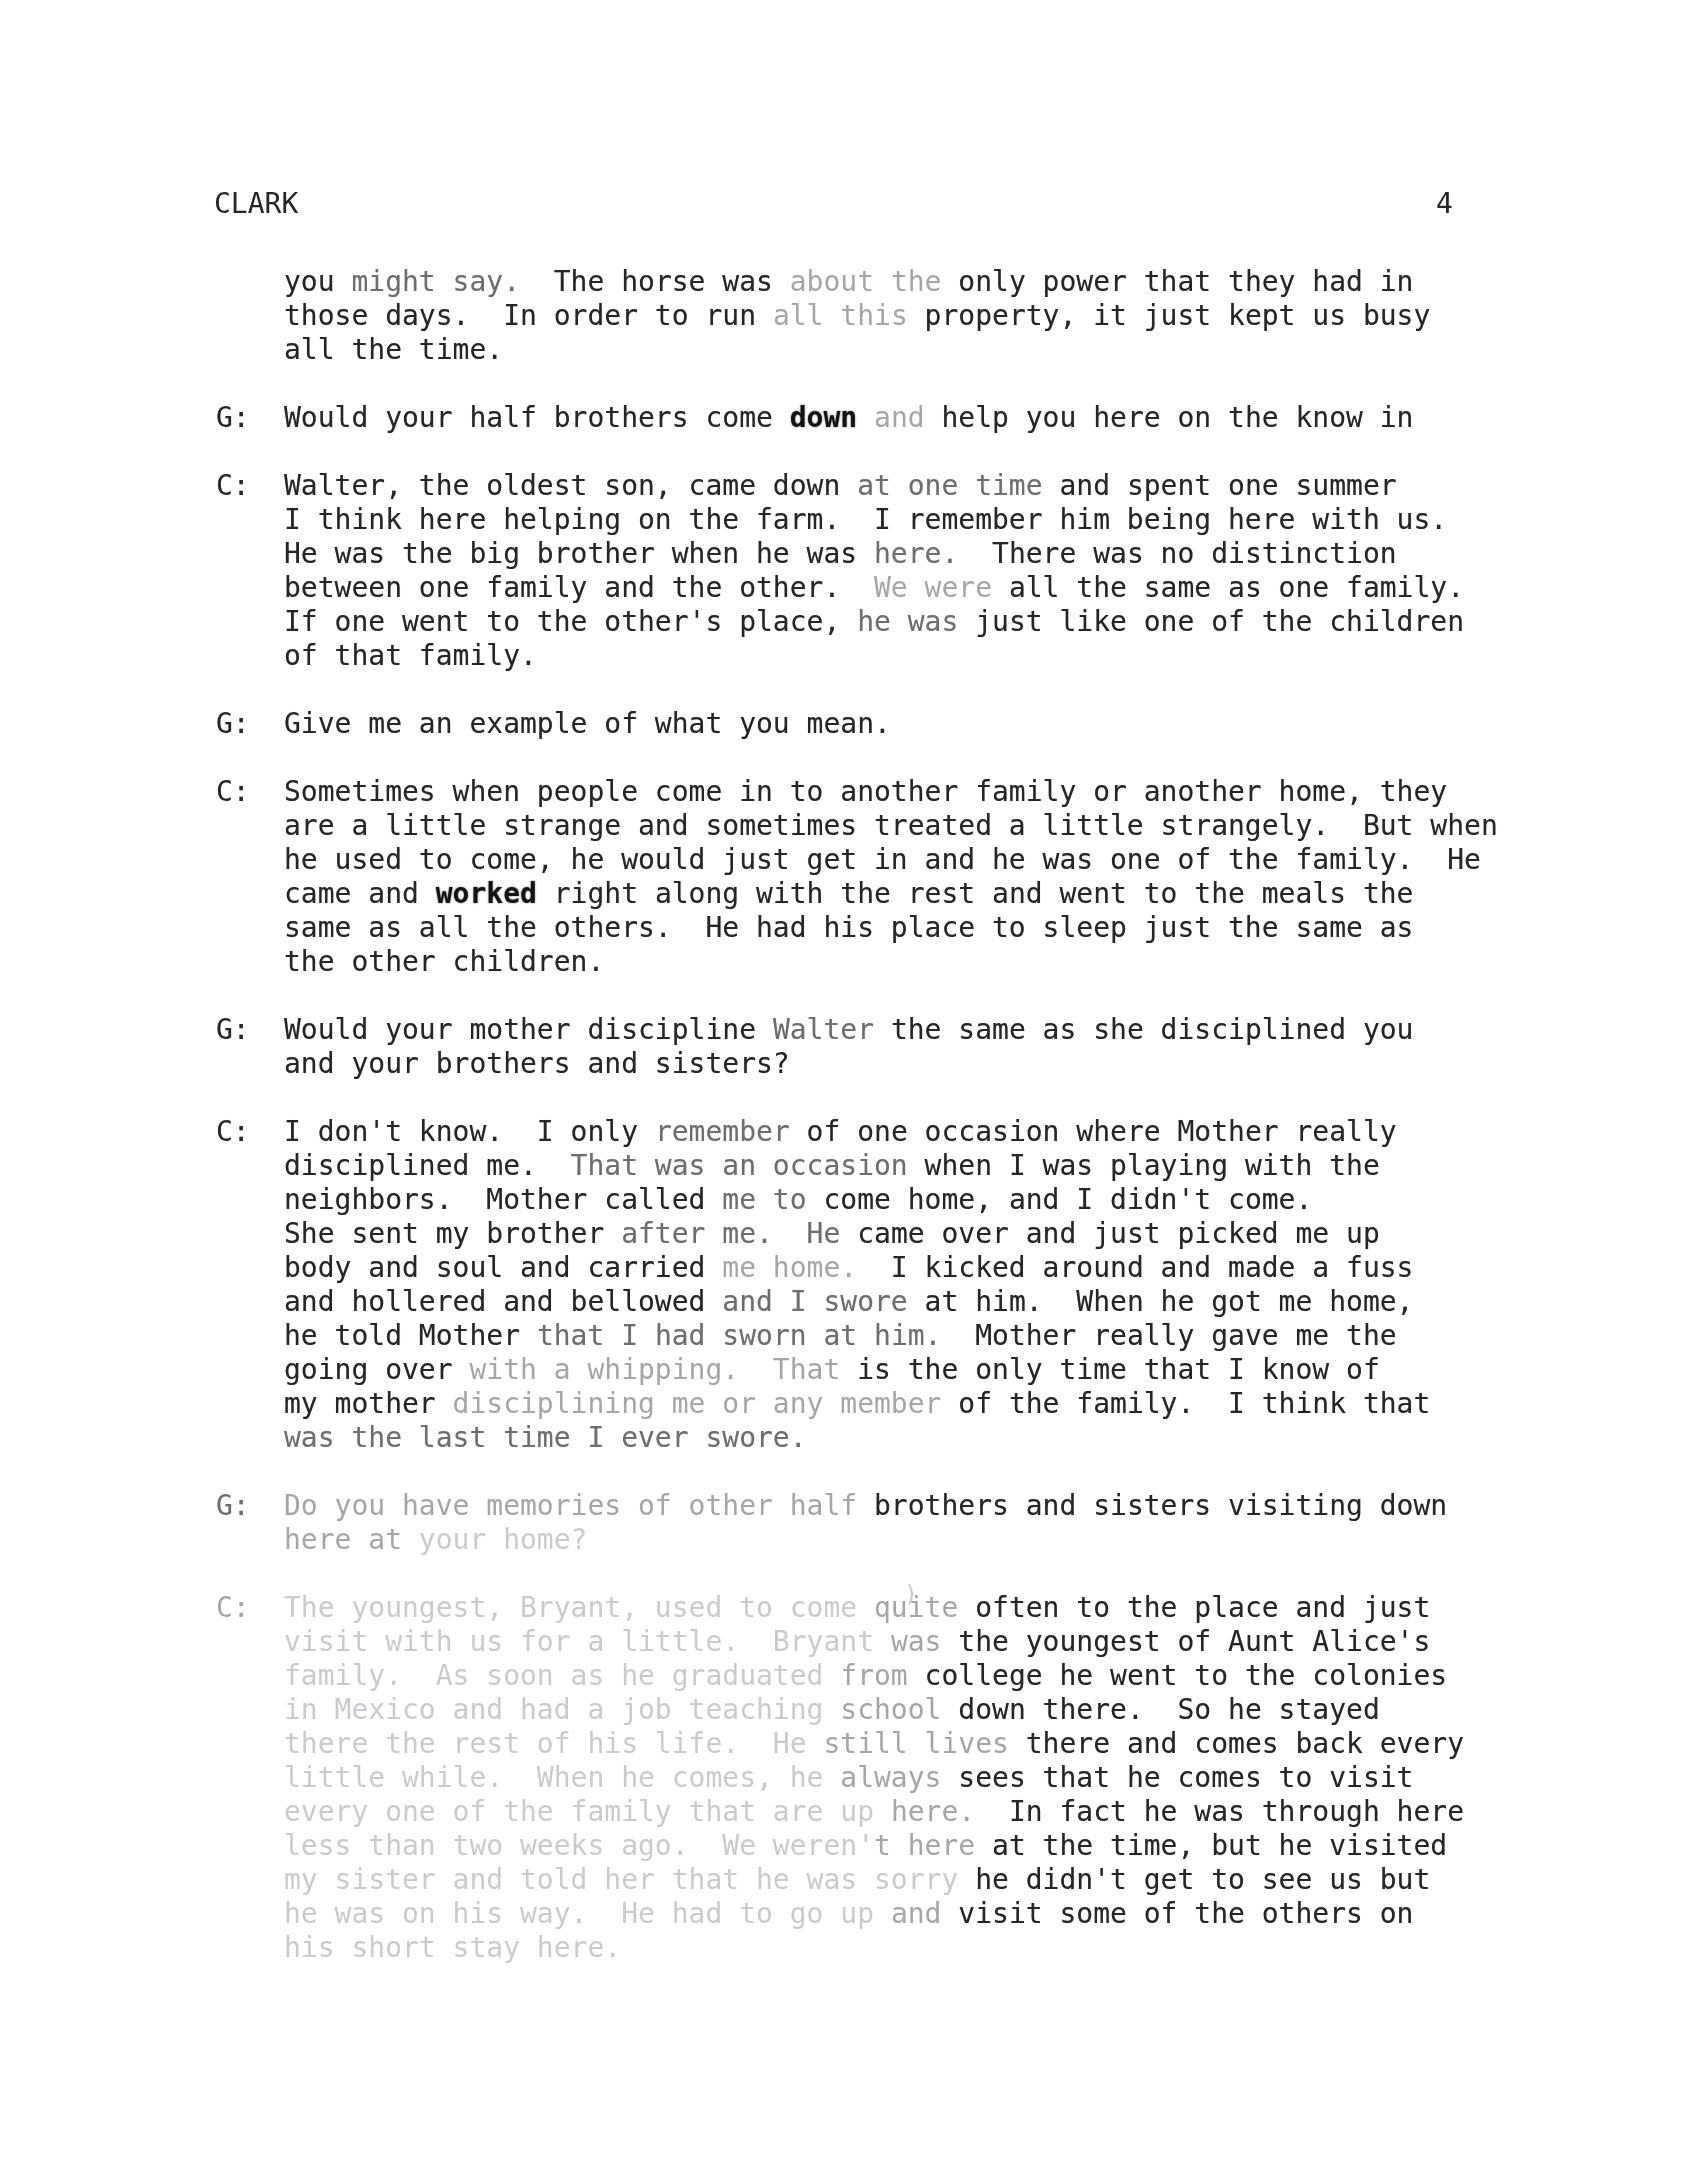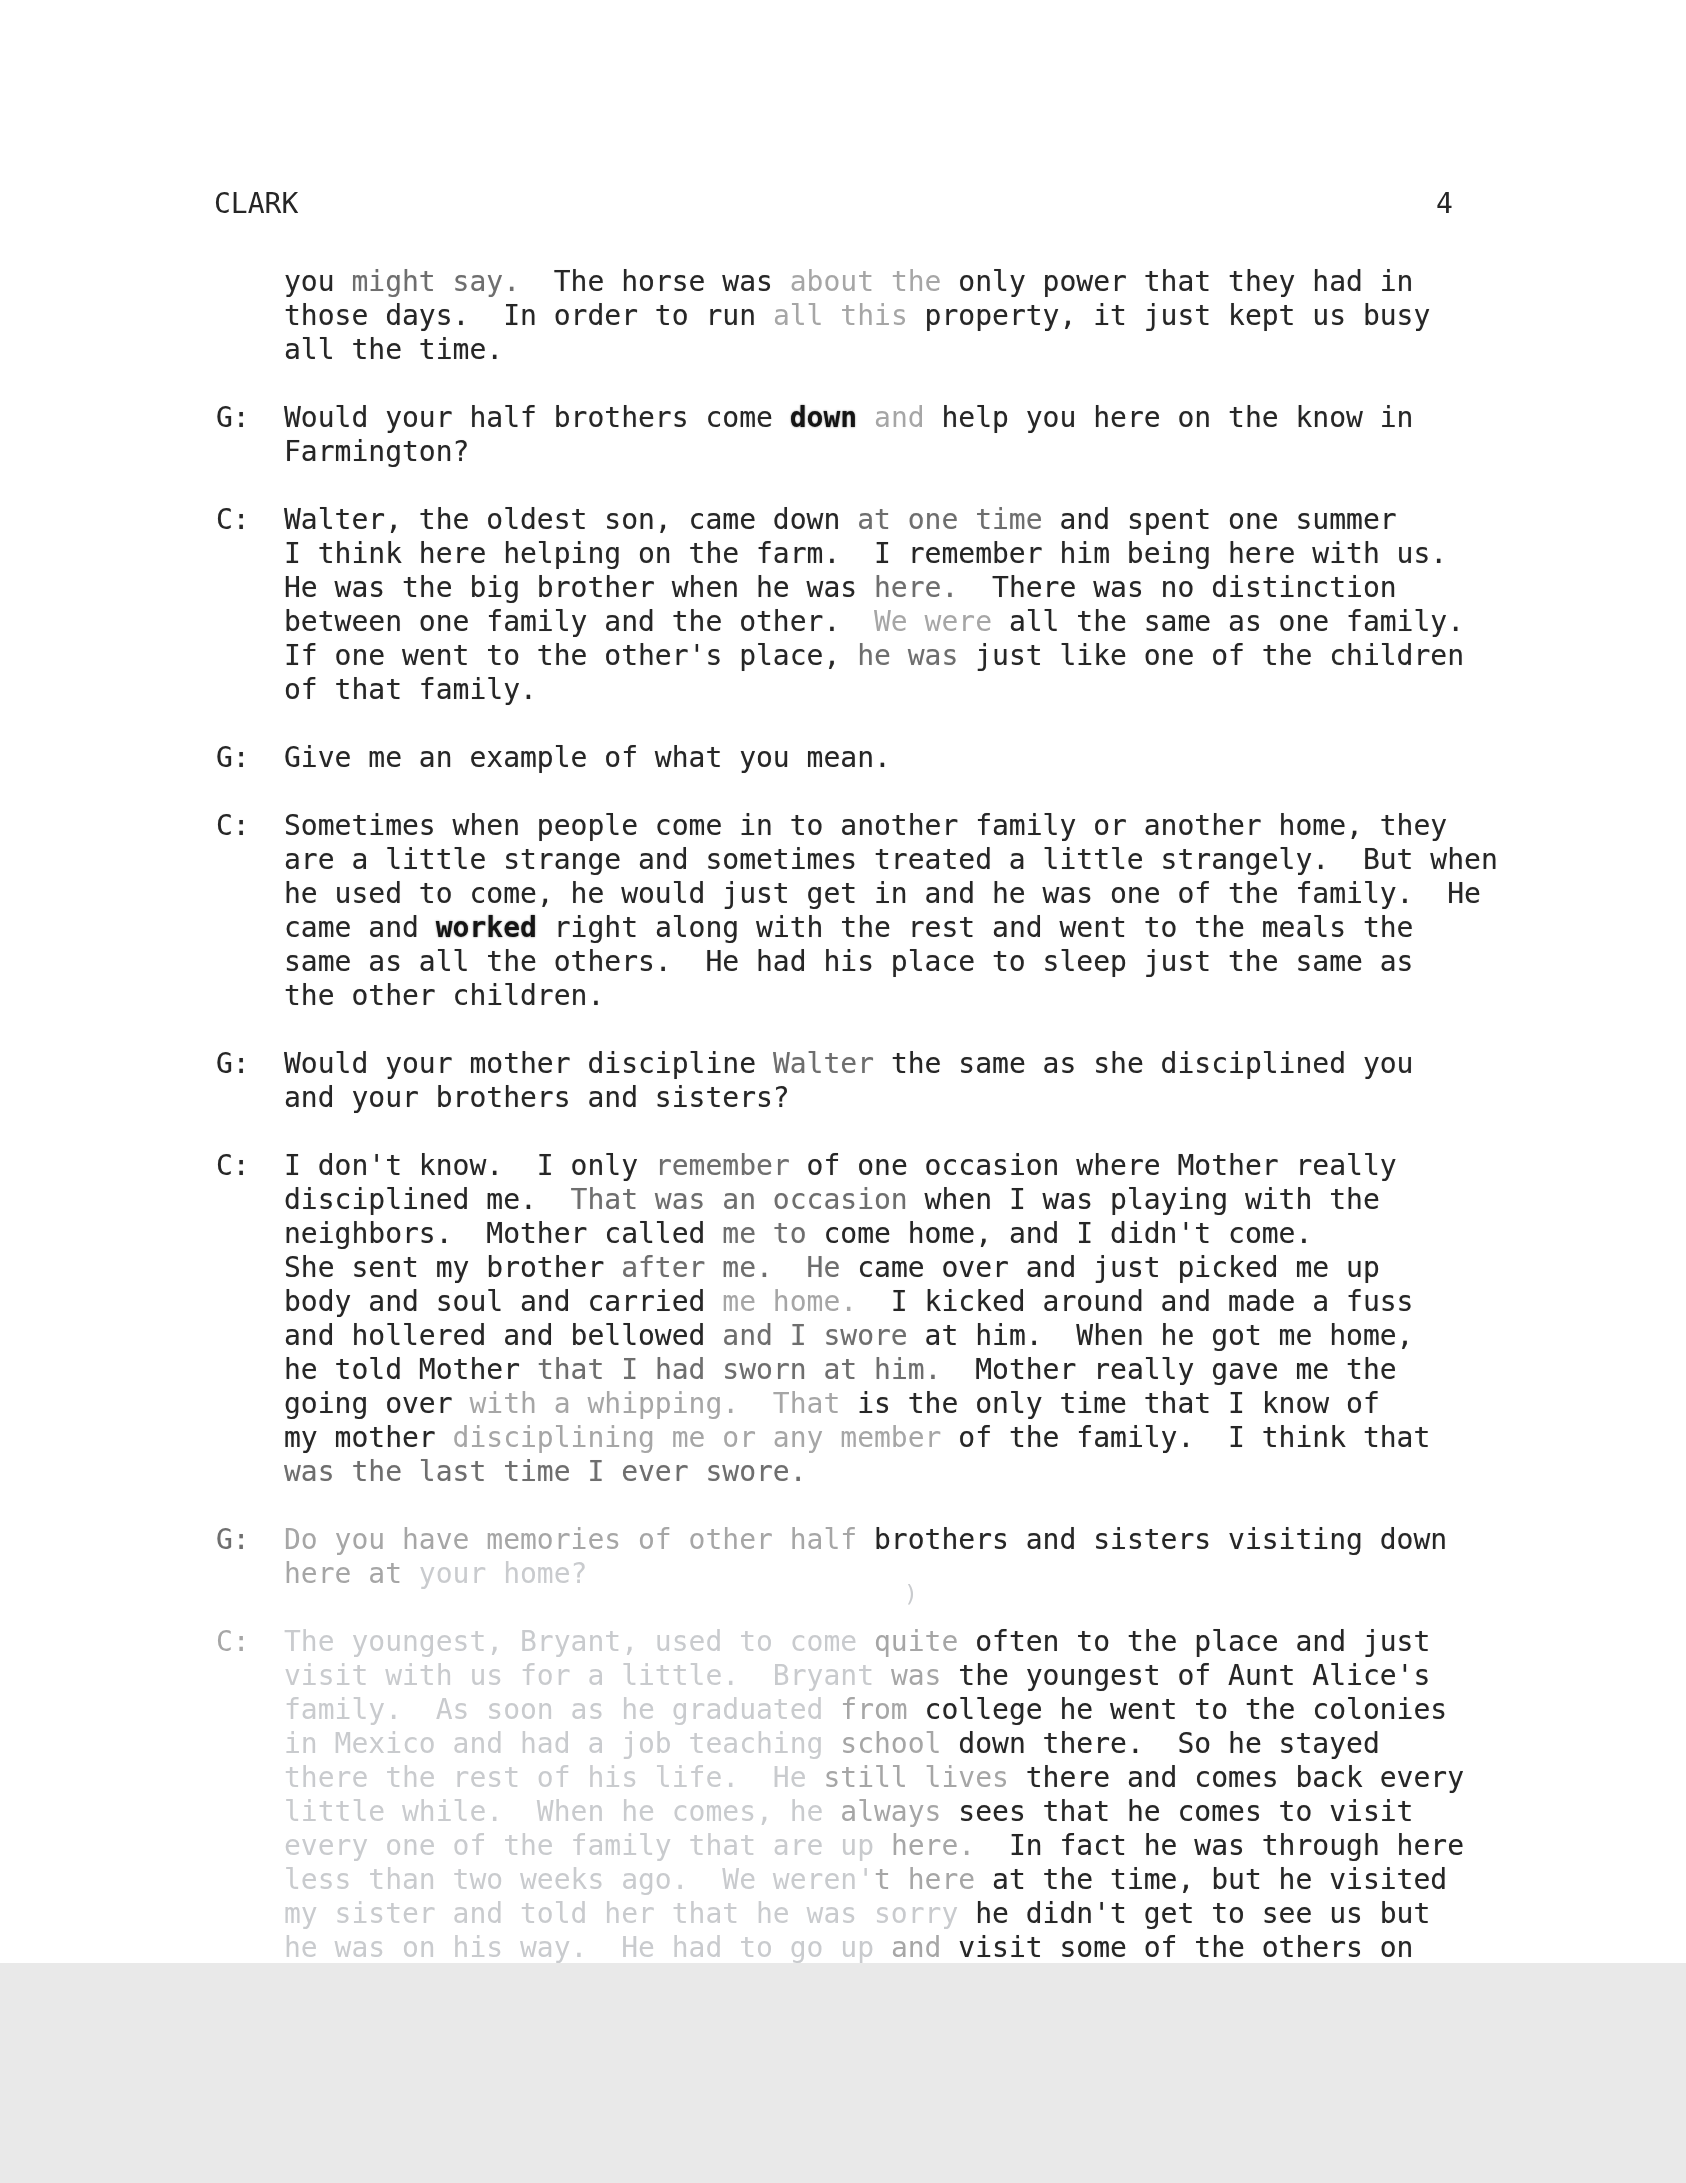--- a/index.html
+++ b/index.html
@@ -1,18 +1,18 @@
 <!DOCTYPE html>
 <html style="font-size:10.7px"><head>
 <meta charset="utf-8">
 <style>
   html,body{margin:0;padding:0;background:#e9e9e9;}
   .page{
     position:relative;
-    width:1687px;height:1963px;
+    width:1687px;height:2183px;
     background:#ffffff;
     font-family:"DejaVu Sans Mono","Liberation Mono",monospace;
     font-size:28px;
     line-height:34px;
     color:#262626;
     overflow:hidden;
   }
   .hdr-title{position:absolute;left:214px;top:187px;white-space:pre;}
   .hdr-page{position:absolute;left:1436px;top:187px;white-space:pre;}
   #transcript{position:absolute;left:0;top:265px;right:0;}
@@ -39,21 +39,20 @@
         <div class="lines">
           <div class="line"><span class="s0">you </span><span class="s1">might say.</span><span class="s0">  The horse was </span><span class="s2">about the </span><span class="s0">only power that they had in</span></div>
           <div class="line"><span class="s0">those days.  In order to run </span><span class="s2">all this </span><span class="s0">property, it just kept us busy</span></div>
           <div class="line"><span class="s0">all the time.</span></div>
         </div>
       </div>
       <div class="para">
         <span class="speaker s0">G:</span>
         <div class="lines">
           <div class="line"><span class="s0">Would your half brothers come </span><span class="s4">down </span><span class="s2">and </span><span class="s0">help you here on the know in</span></div>
-          <div class="line"><span class="s0">Farmington?</span></div>
         </div>
       </div>
       <div class="para">
         <span class="speaker s0">C:</span>
         <div class="lines">
           <div class="line"><span class="s0">Walter, the oldest son, came down </span><span class="s1">at one time </span><span class="s0">and spent one summer</span></div>
           <div class="line"><span class="s0">I think here helping on the farm.  I remember him being here with us.</span></div>
           <div class="line"><span class="s0">He was the big brother when he was </span><span class="s1">here.  </span><span class="s0">There was no distinction</span></div>
           <div class="line"><span class="s0">between one family and the other.  </span><span class="s2">We were </span><span class="s0">all the same as one family.</span></div>
           <div class="line"><span class="s0">If one went to the other's place, </span><span class="s1">he was </span><span class="s0">just like one of the children</span></div>

